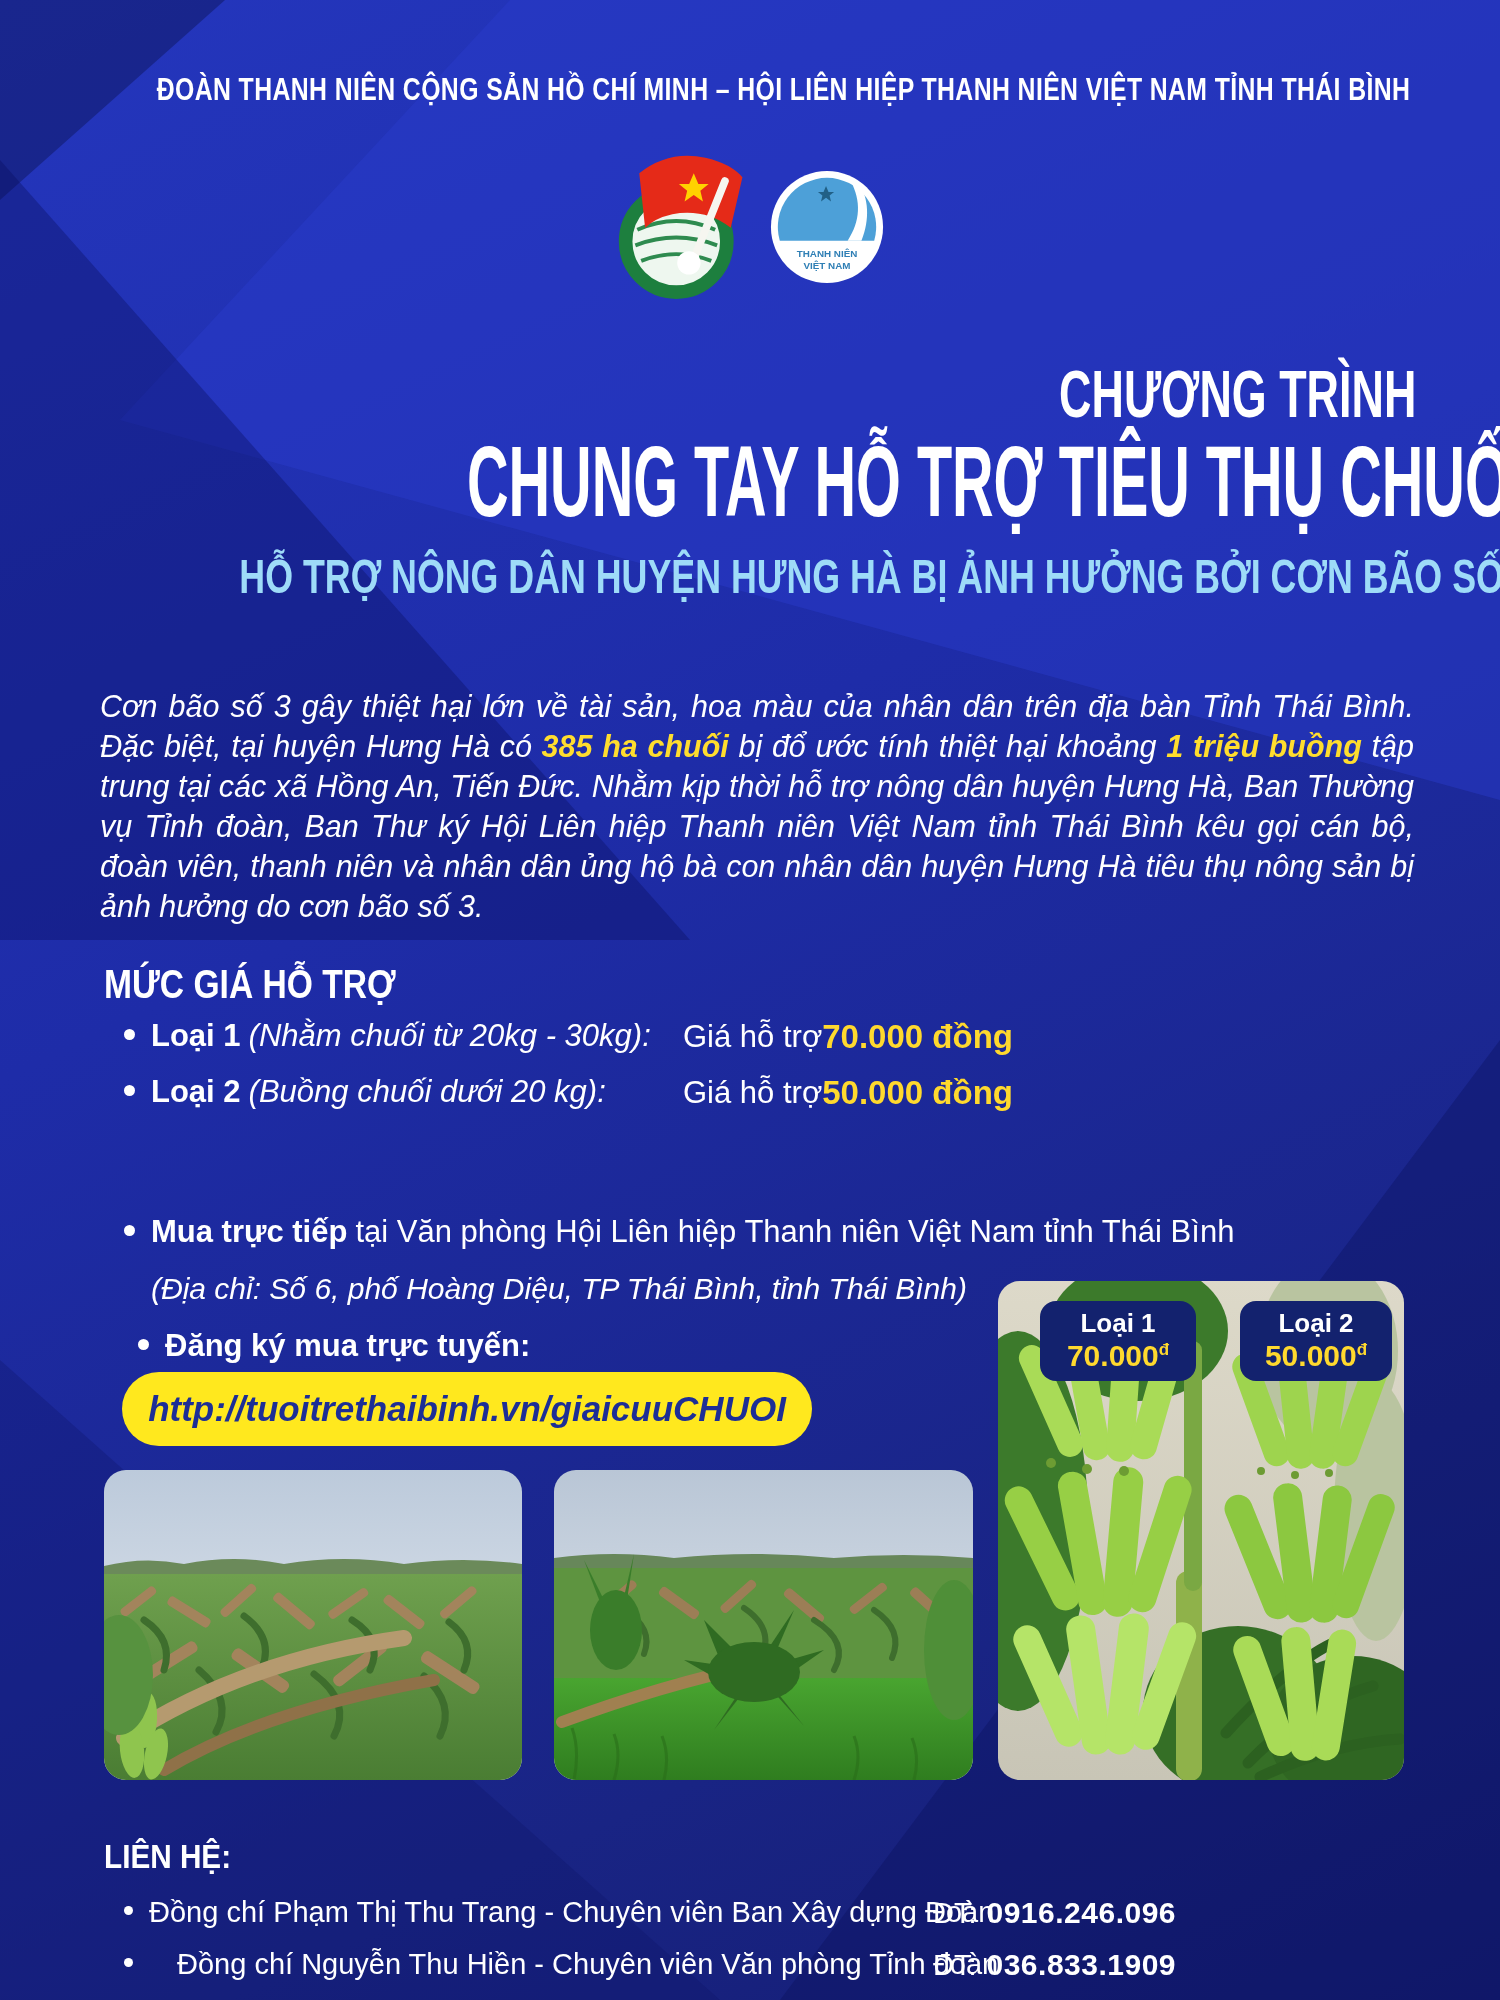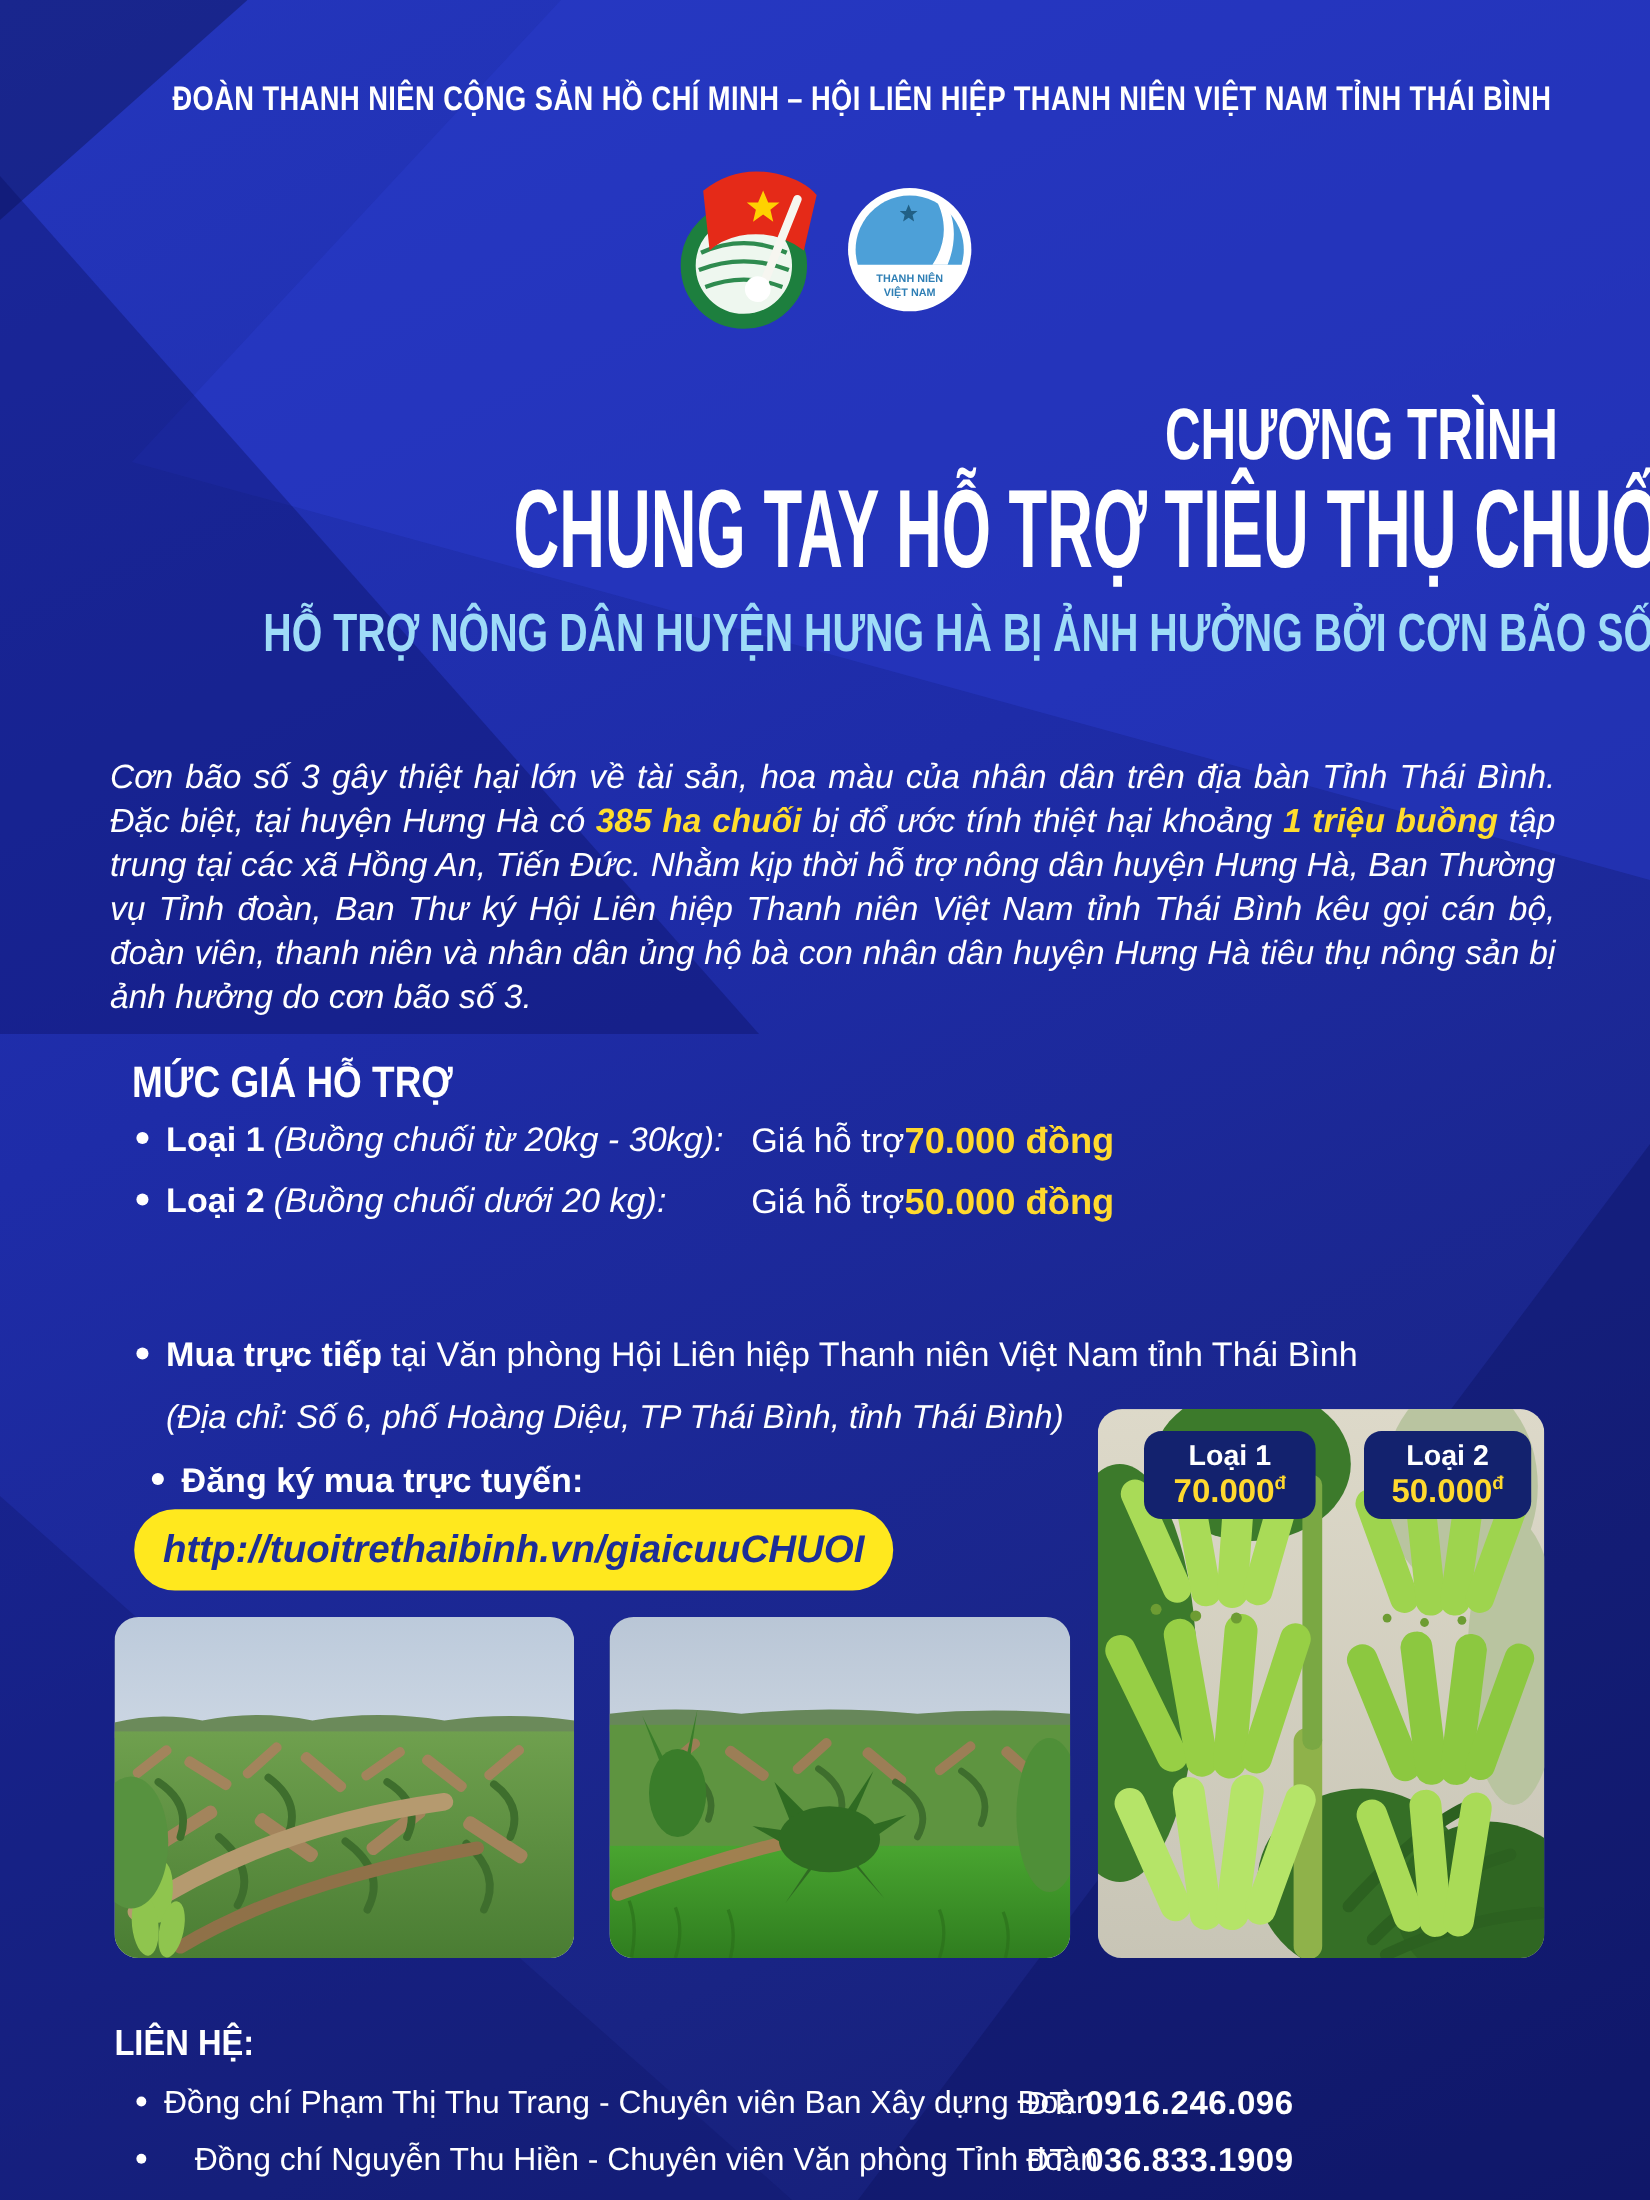--- a/index.html
+++ b/index.html
@@ -88,27 +88,27 @@
   </div>
   <div class="abs ctr title">
     <span class="cond">CHUNG TAY HỖ TRỢ TIÊU THỤ CHUỐI XANH</span>
   </div>
   <div class="abs ctr subtitle">
     <span class="cond">HỖ TRỢ NÔNG DÂN HUYỆN HƯNG HÀ BỊ ẢNH HƯỞNG BỞI CƠN BÃO SỐ 3</span>
   </div>
 
   <p class="abs para" style="margin:0;"><span>Cơn bão số 3 gây thiệt hại lớn về tài sản, hoa màu của nhân dân trên địa bàn Tỉnh Thái Bình. Đặc biệt, tại huyện Hưng Hà có </span><span class="hl">385 ha chuối</span><span> bị đổ ước tính thiệt hại khoảng </span><span class="hl">1 triệu buồng</span><span> tập trung tại các xã Hồng An, Tiến Đức. Nhằm kịp thời hỗ trợ nông dân huyện Hưng Hà, Ban Thường vụ Tỉnh đoàn, Ban Thư ký Hội Liên hiệp Thanh niên Việt Nam tỉnh Thái Bình kêu gọi cán bộ, đoàn viên, thanh niên và nhân dân ủng hộ bà con nhân dân huyện Hưng Hà tiêu thụ nông sản bị ảnh hưởng do cơn bão số 3.</span></p>
 
-  <div class="abs" style="left:104px;top:962px;margin-left:16px;">
+  <div class="abs" style="left:104px;top:962px;">
     <span class="condL h2">MỨC GIÁ HỖ TRỢ</span>
   </div>
   <div class="abs row" style="left:124px;top:1018px;">
     <span class="bullet"></span>
     <span class="lbl-b">Loại 1</span>
-    <span class="spec">(Buồng chuối từ 20kg - 30kg):</span>
+    <span class="spec">(Nhằm chuối từ 20kg - 30kg):</span>
   </div>
   <div class="abs row" style="left:683px;top:1018px;">
     <span class="price-pre">Giá hỗ trợ</span>
     <span class="price-val">70.000 đồng</span>
   </div>
   <div class="abs row" style="left:124px;top:1074px;">
     <span class="bullet"></span>
     <span class="lbl-b">Loại 2</span>
     <span class="spec">(Buồng chuối dưới 20 kg):</span>
   </div>

